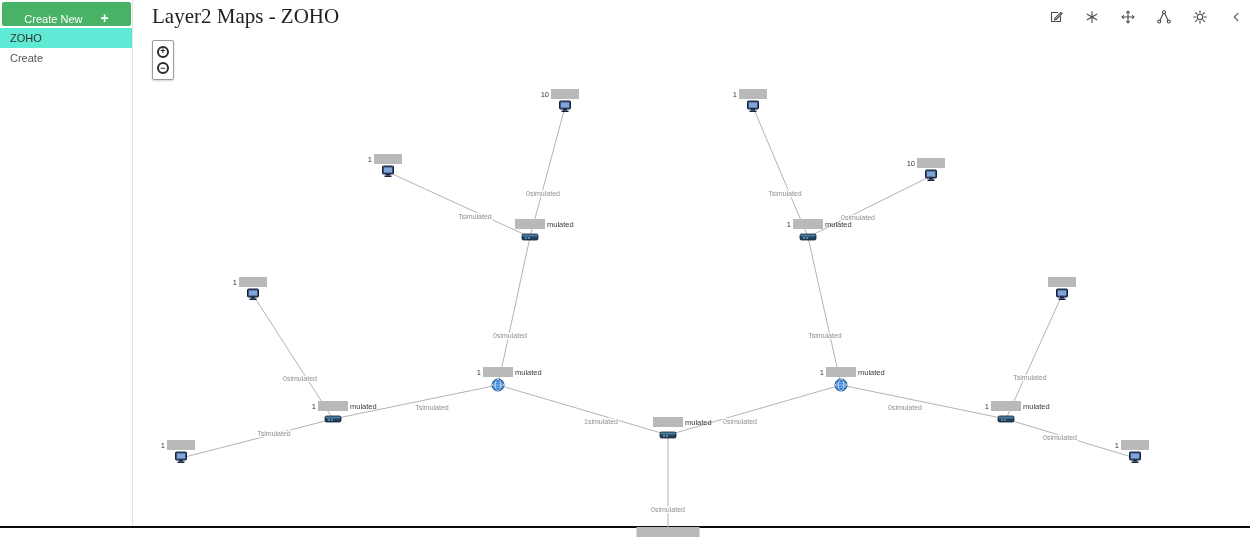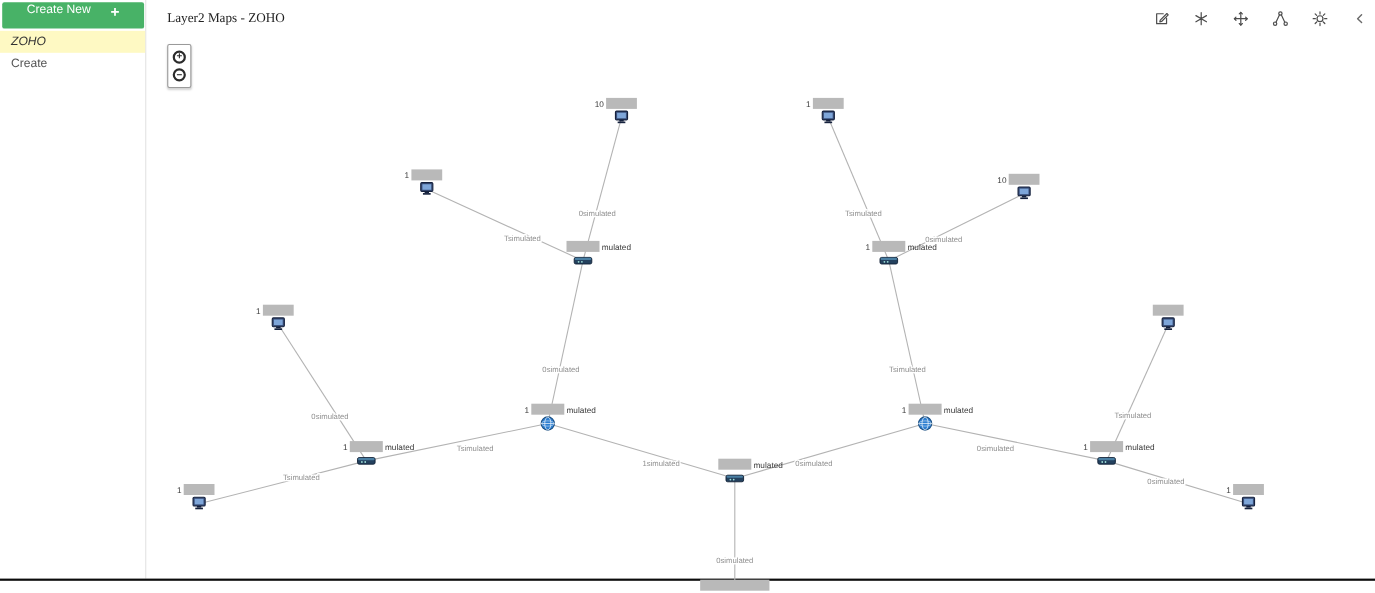--- a/index.html
+++ b/index.html
@@ -3,30 +3,30 @@
 <meta charset="utf-8">
 <style>
   html,body{margin:0;padding:0;background:#fff;}
   body{width:1250px;height:539px;overflow:hidden;font-family:"Liberation Sans",sans-serif;}
   .app{position:relative;width:1250px;height:539px;background:#fff;}
 
   
   .sidebar{position:absolute;left:0;top:0;width:133px;height:526px;background:#fff;
            border-right:1px solid #e3e3e3;box-sizing:border-box;z-index:3;}
   .create-btn{margin:2px;width:129px;height:24px;background:#48b267;color:#fff;border:none;
-              border-radius:2px;font-size:11px;font-family:inherit;display:flex;align-items:flex-start;
+              border-radius:2px;font-size:11px;font-family:inherit;display:flex;align-items:flex-end;
               justify-content:center;gap:18px;cursor:pointer;}
   .create-plus{font-size:14px;font-weight:bold;line-height:14px;}
   .side-item{height:20px;line-height:20px;padding-left:10px;font-size:11px;color:#555;cursor:pointer;}
-  .side-item.selected{background:#fef9c3;color:#333;font-style:italic;}
+  .side-item.selected{background:#5eead4;color:#333;}
 
   
   .main{position:absolute;left:133px;top:0;width:1117px;height:539px;}
   .header{position:relative;height:33px;display:flex;align-items:center;}
-  .title{margin-left:19px;font-family:"Liberation Serif",serif;font-size:12px;color:#222;}
+  .title{margin-left:19px;font-family:"Liberation Serif",serif;font-size:21px;color:#222;}
   .toolbar{position:absolute;right:6px;top:0;height:33px;display:flex;align-items:center;gap:20px;}
   .tb-icon{width:16px;height:16px;cursor:pointer;display:block;}
   .tb-icon svg{display:block;}
 
   .canvas{position:absolute;left:0;top:33px;width:1117px;height:506px;z-index:6;}
   #topology-svg{position:absolute;left:0;top:0;}
   #topology-svg text{font-family:"Liberation Sans",sans-serif;}
 
   .zoom-box{position:absolute;left:19px;top:7px;width:20px;height:38px;border:1px solid #9a9a9a;
             border-radius:2px;background:#fff;box-shadow:0 1px 2px rgba(0,0,0,.18);

